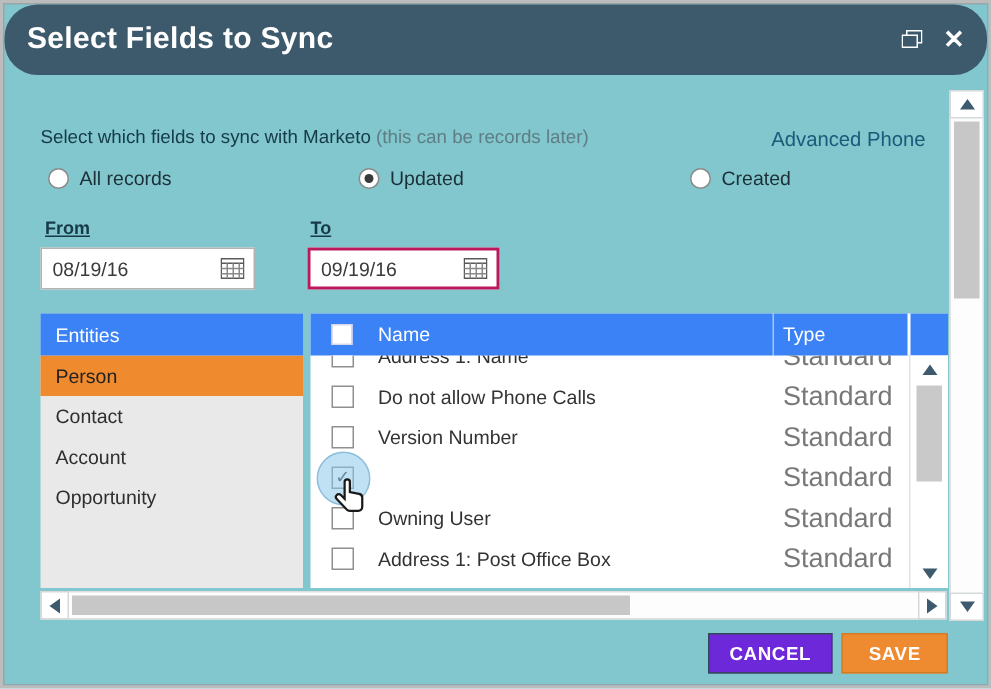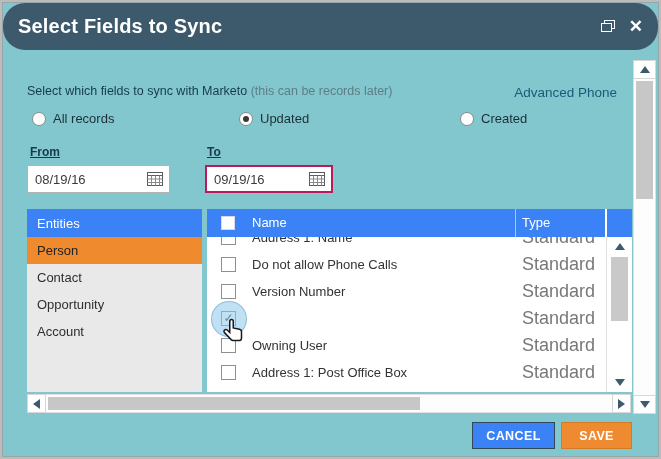--- a/index.html
+++ b/index.html
@@ -81,21 +81,21 @@
   .hscroll{ position:absolute; left:25px; top:392px; width:604px; height:19px; display:flex; }
   .hs-btn{ width:19px; background:#fff; border:1px solid #d7d7d7; display:flex; align-items:center; justify-content:center; cursor:pointer; flex:0 0 auto; }
   .hs-track{ flex:1; background:#fdfdfd; border-top:1px solid #e0e0e0; border-bottom:1px solid #e0e0e0; position:relative; }
   .hs-thumb{ position:absolute; left:2px; top:2px; bottom:2px; width:372px; background:#c7c7c7; cursor:pointer; }
   .tri-left{ width:0; height:0; border-top:5px solid transparent; border-bottom:5px solid transparent; border-right:7px solid #3e5a6e; }
   .tri-right{ width:0; height:0; border-top:5px solid transparent; border-bottom:5px solid transparent; border-left:7px solid #3e5a6e; }
 
   
   .btn{ position:absolute; top:420px; height:27px; color:#fff; font-size:12.5px; font-weight:bold;
         text-align:center; line-height:26px; letter-spacing:.4px; cursor:pointer; }
-  .btn.cancel{ left:470px; width:83px; background:#3b82f6; border:1px solid #33495a; }
+  .btn.cancel{ left:470px; width:83px; background:#6d28d9; border:1px solid #33495a; }
   .btn.save{ left:559px; width:71px; background:#ee8a30; border:1px solid #d57a25; }
 </style>
 </head>
 <body>
 
 <div class="dialog">
 
   <div class="titlebar">
     <span class="title">Select Fields to Sync</span>
     <span class="titlebar-icons">
@@ -160,22 +160,22 @@
         <line x1="0.5" y1="11.5" x2="15.5" y2="11.5" stroke="#8a8a8a"></line>
       </svg>
     </span>
   </div>
 
   <div class="entities">
     <div class="panel-header">Entities</div>
     <div>
         <div class="entity-item selected">Person</div>
         <div class="entity-item">Contact</div>
+        <div class="entity-item">Account</div>
         <div class="entity-item">Opportunity</div>
-        <div class="entity-item">Account</div>
       </div>
   </div>
 
   <div class="fields">
     <div class="panel-header">
       <span class="hcb"></span>
       <span class="hname">Name</span>
       <span class="htype">Type</span>
       <span class="hsep1"></span>
       <span class="hsep2"></span>

